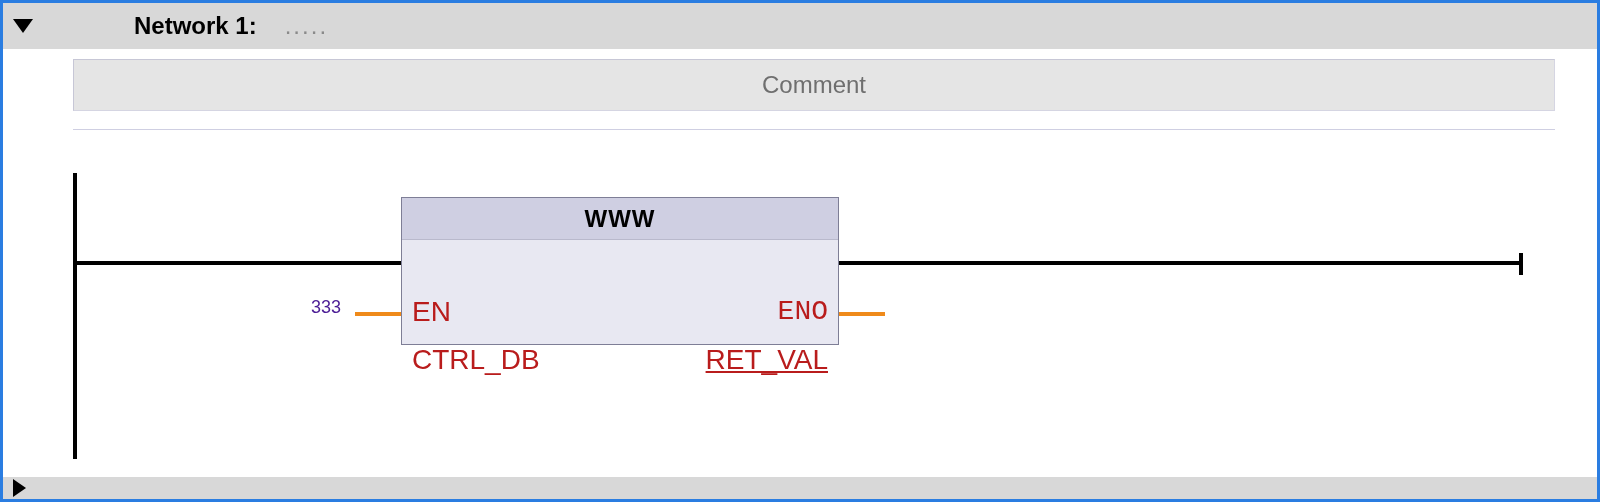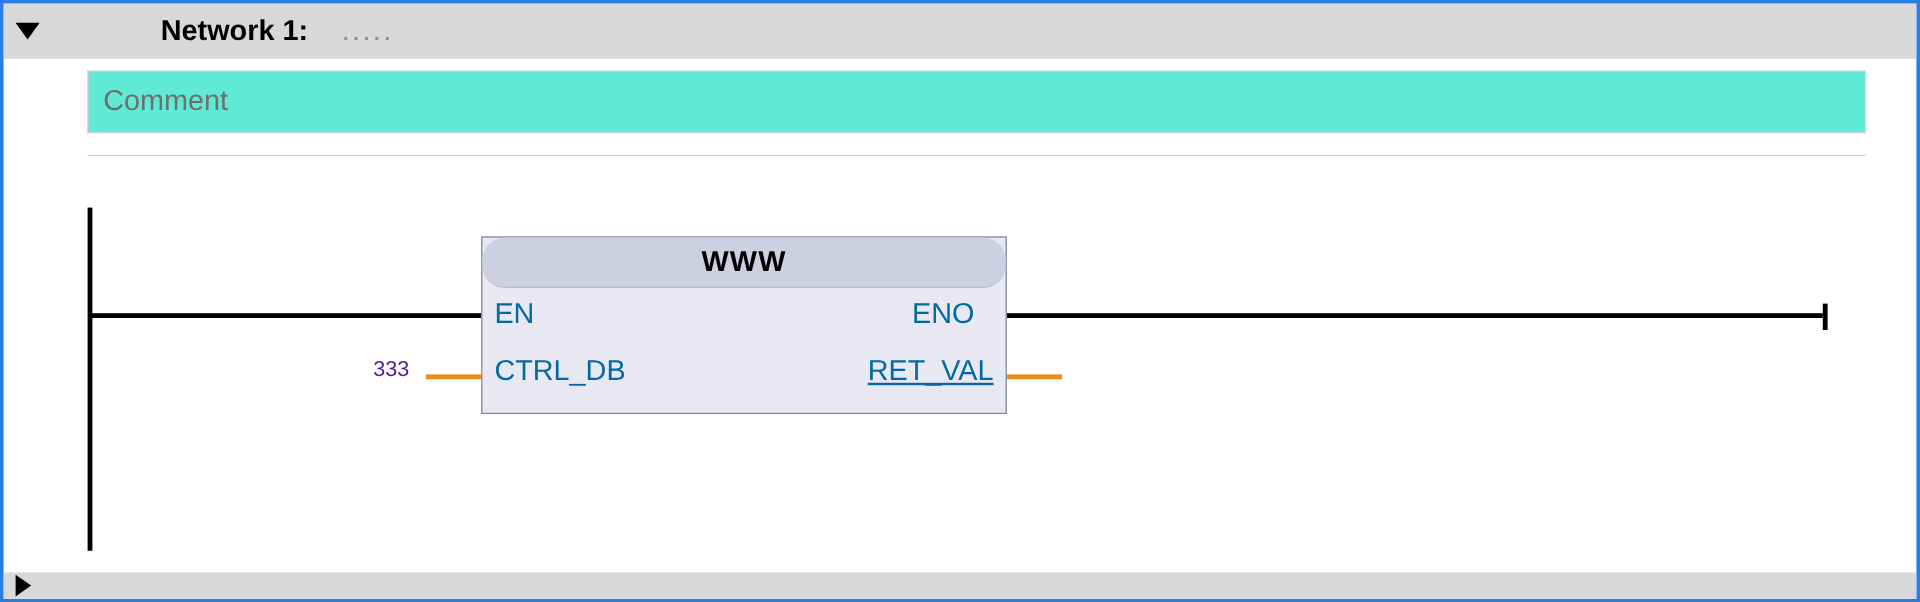--- a/index.html
+++ b/index.html
@@ -51,21 +51,22 @@
   .comment-input {
     width: 100%;
     height: 52px;
     font-size: 24px;
     padding: 6px 12px;
     border: 1px solid #d5d5e2;
     border-top-color: #c7c7d6;
     border-left-color: #c7c7d6;
     color: #6d6d6d;
     outline: none;
-    background: #5eead4;
+    background: #e5e5e5;
+    text-align: center;
   }
   .comment-input::placeholder { color: #6f6f6f; }
   .comment-underline {
     height: 1px; background: #cfcfe2;
     margin: 18px 42px 0 70px;
   }
 
   
   .canvas {
     position: absolute;
@@ -126,34 +127,34 @@
   }
   .fblock-title {
     height: 42px;
     background: #cfcfe2;
     text-align: center;
     line-height: 42px;
     font-weight: 700;
     font-size: 24px;
     border-bottom: 1px solid #b9b9cc;
     letter-spacing: 1px;
-    border-radius: 19px;
   }
   .fblock-body {
     position: relative;
     height: 104px;
   }
   .pin {
     position: absolute;
-    font-size: 24px;
-    color: #0369a1;
+    font-size: 28px;
+    color: #b91c1c;
+    margin-top: 48px;
   }
   .pin.en     { left: 10px;  top: 8px; }
   .pin.ctrldb { left: 10px;  top: 56px; text-align: right; }
-  .pin.eno    { right: 26px; top: 8px; }
+  .pin.eno    { right: 10px; top: 8px; font-family: Liberation Mono, monospace; }
   .pin.retval { right: 10px; top: 56px; text-decoration: underline; }
 
   
   .next-header {
     position: absolute;
     left: 0; right: 0; bottom: 0;
     height: 22px;
     background: #d8d8d8;
     display: flex; align-items: center;
     font-size: 24px; font-weight: 700;

